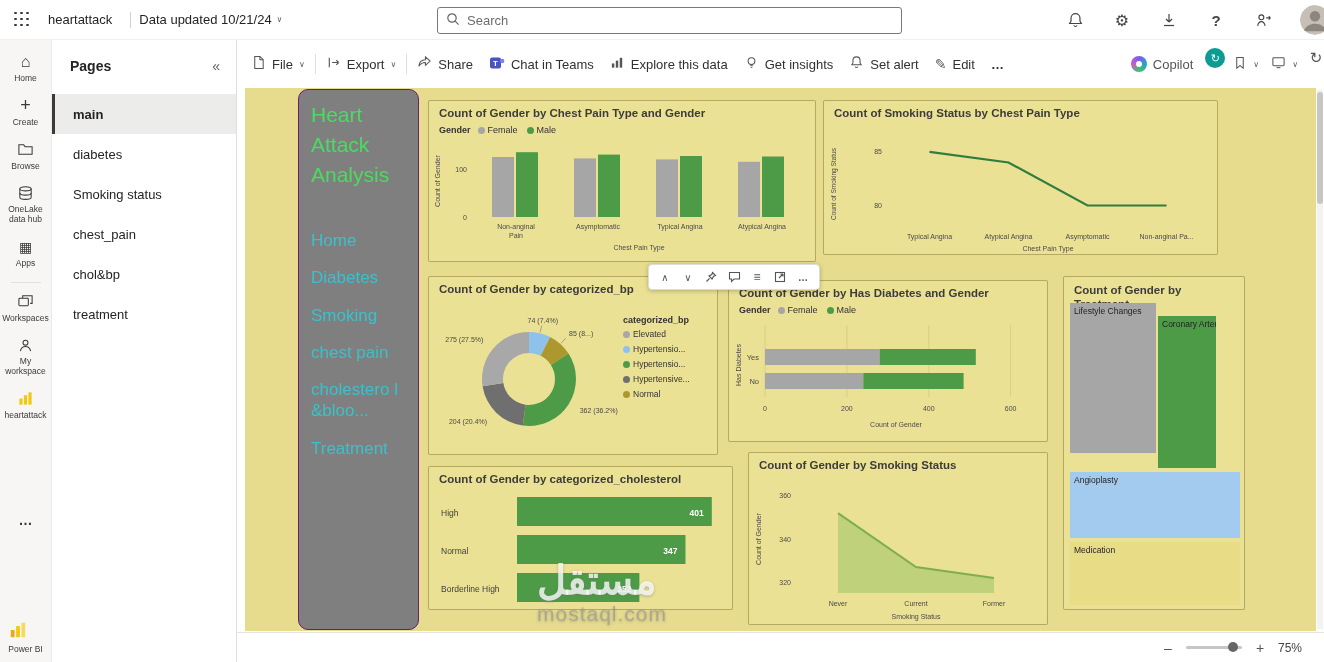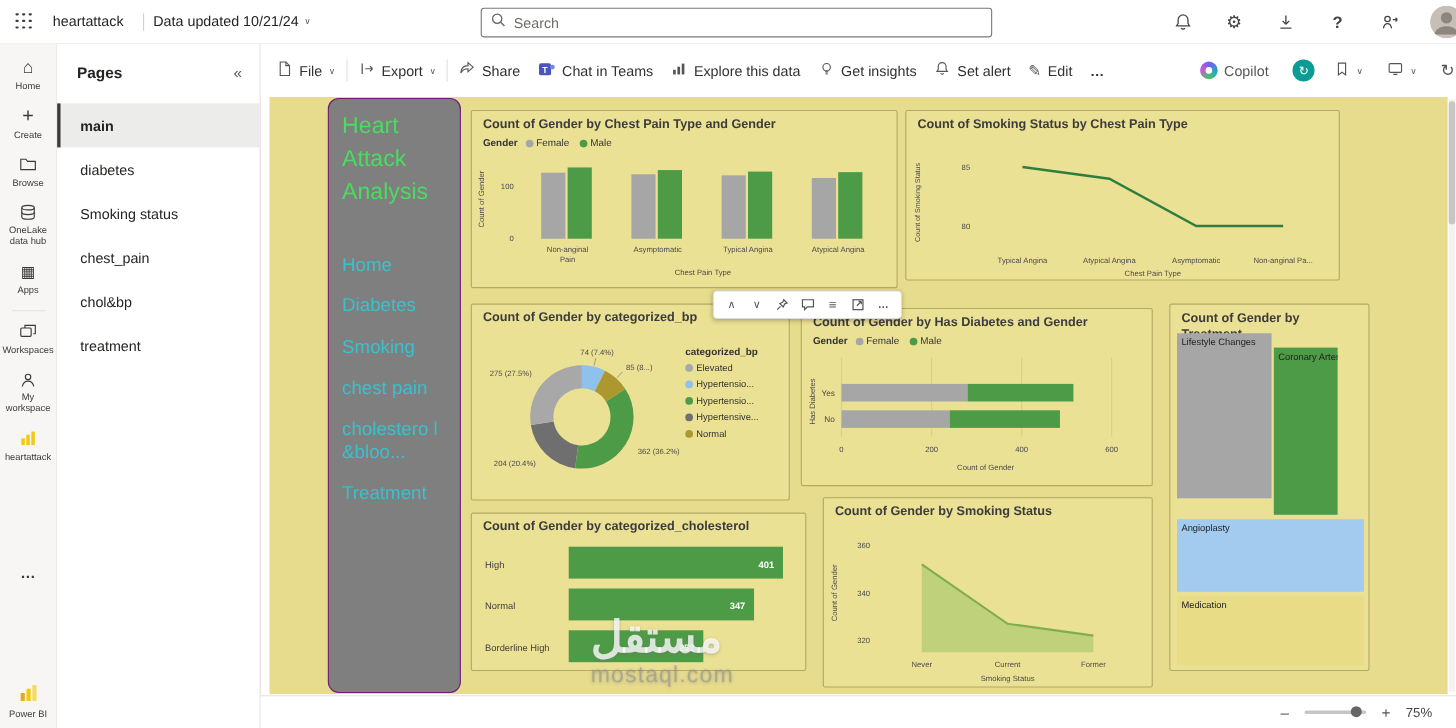--- a/index.html
+++ b/index.html
@@ -21,36 +21,36 @@
   .tico{width:20px;height:20px;display:flex;align-items:center;justify-content:center;color:#444;font-size:16px}
   .avatar{width:30px;height:30px;border-radius:50%;overflow:hidden;flex:0 0 auto}
 
   
   .rail{position:absolute;left:0;top:40px;width:52px;height:622px;background:#f7f6f4;border-right:1px solid #eceae7;display:flex;flex-direction:column;align-items:center;z-index:5}
   .ritem{display:flex;flex-direction:column;align-items:center;margin-top:13px;color:#3b3a39;font-size:8.5px;text-align:center;line-height:1.15;width:52px;cursor:default}
   .ritem .ric{height:18px;display:flex;align-items:center;justify-content:center;font-size:16px;color:#3b3a39}
   .ritem .rlab{margin-top:3px;width:50px}
   .rdiv{width:30px;height:1px;background:#e3e1de;margin-top:13px}
   .rspacer{flex:1}
-  .rfoot{display:flex;flex-direction:column;align-items:center;margin-bottom:8px;font-size:8.5px;color:#3b3a39}
+  .rfoot{display:flex;flex-direction:column;margin-bottom:8px;font-size:8.5px;color:#3b3a39}
 
   
   .pages{position:absolute;left:52px;top:40px;width:185px;height:622px;background:#fff;border-right:1px solid #e1dfdd;z-index:5}
   .phead{display:flex;align-items:center;justify-content:space-between;padding:18px 16px 6px 18px}
   .ptitle{font-size:14px;font-weight:bold;color:#252423}
   .pcollapse{font-size:14px;color:#605e5c}
   .plist{margin-top:14px}
   .pitem{height:40px;display:flex;align-items:center;padding-left:18px;font-size:13px;color:#252423;border-left:3px solid transparent}
   .pitem.sel{background:#ececeb;border-left-color:#3b3a39;font-weight:bold}
 
   
   .toolbar{position:absolute;left:237px;top:40px;width:1087px;height:48px;background:#fff;display:flex;align-items:center;padding:0 6px;z-index:5}
   .tbtn{display:flex;align-items:center;gap:6px;padding:0 8px;height:32px;font-size:13px;color:#323130;border-radius:3px;white-space:nowrap}
   .tdiv{width:1px;height:20px;background:#e1dfdd;margin:0 2px}
-  .tright{margin-left:auto;display:flex;align-items:center;gap:14px}
+  .tright{margin-left:auto;display:flex;gap:4px}
   .copilot-ic{width:16px;height:16px;border-radius:50%;background:conic-gradient(#7b5cf0,#2aa3c9,#43c16b,#c95cc9,#7b5cf0);position:relative}
   .copilot-ic::after{content:"";position:absolute;left:5px;top:5px;width:6px;height:6px;border-radius:50%;background:#fff}
   .tealbadge{width:20px;height:20px;border-radius:50%;background:#0c9c93;color:#fff;font-size:11px;display:flex;align-items:center;justify-content:center}
   .clipped{margin-right:-8px}
 
   
   .mainbg{position:absolute;left:237px;top:88px;width:1087px;height:543px;background:#fff}
   .canvas{position:absolute;left:245px;top:88px;width:1071px;height:543px;background:#e7dc8d}
   .vscroll{position:absolute;left:1317px;top:90px;width:6px;height:539px;background:#f4f3f1}
   .vthumb{position:absolute;left:0;top:2px;width:6px;height:112px;background:#c8c6c3;border-radius:3px}

